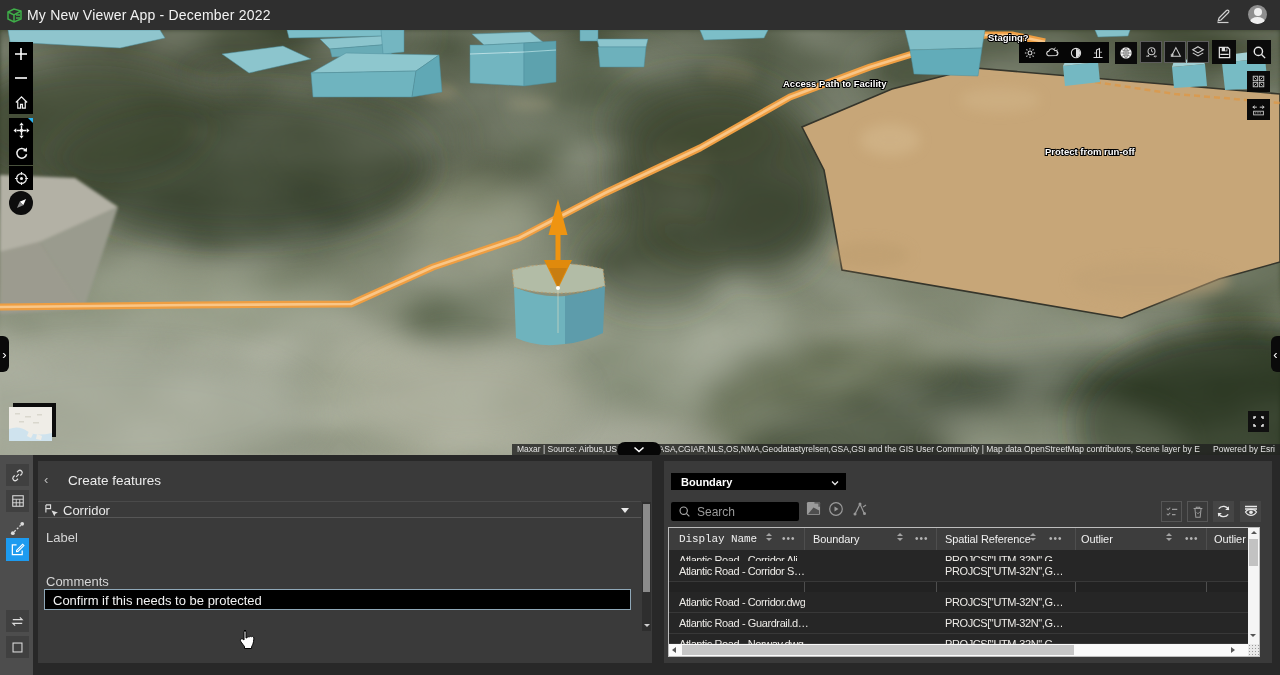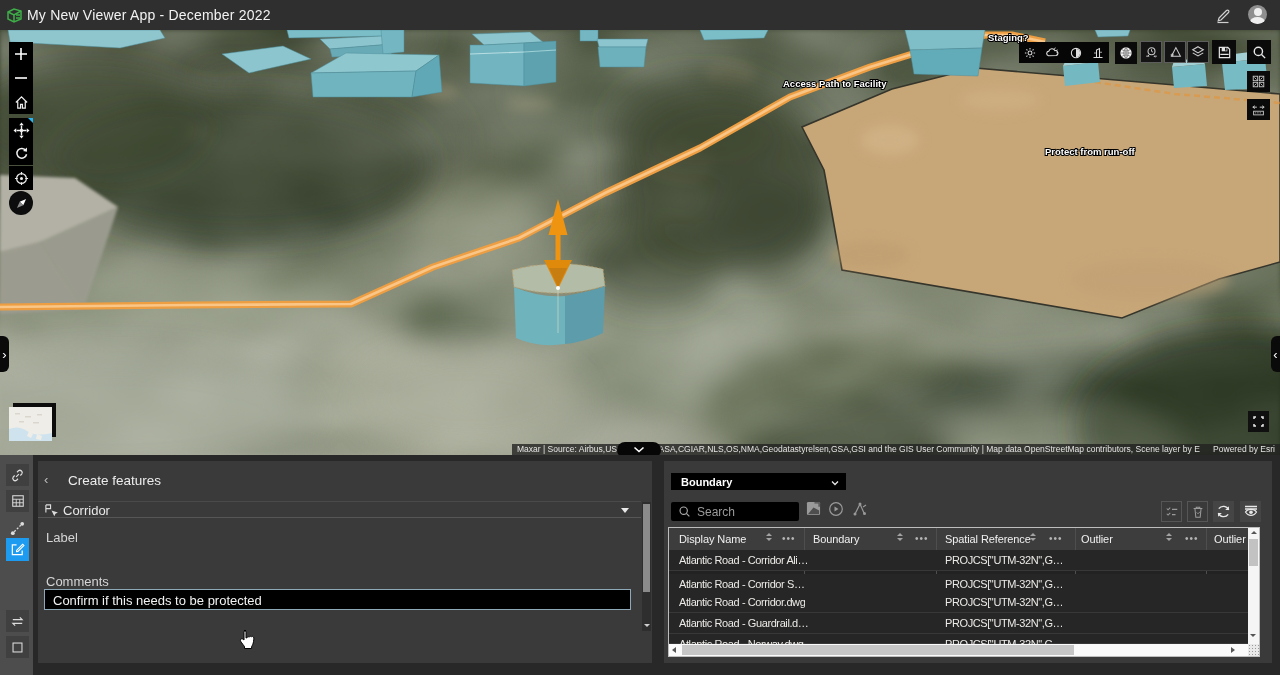--- a/index.html
+++ b/index.html
@@ -563,21 +563,21 @@
       <div class="rbtn plain" style="left:576px;">
         <svg width="16" height="16" viewBox="0 0 16 16">
             <path d="M2 2.5h12M2 5h12" stroke="#e8e8e8" stroke-width="1.3"></path>
             <path d="M2.5 8 C5 12.5 11 12.5 13.5 8 C11 4.5 5 4.5 2.5 8Z" fill="none" stroke="#e8e8e8" stroke-width="1.2"></path>
             <circle cx="8" cy="8.2" r="1.8" fill="#e8e8e8"></circle>
           </svg>
       </div>
 
       <div id="tbl">
         <div class="throw">
-          <span class="th" style="left:10px;">Display Name</span>
+          <span class="th" style="left:10px;font-family:Liberation Mono, monospace;">Display Name</span>
           <span class="sortic" style="left:97px;">
               <div class="tu"></div>
               <div class="td"></div>
             </span>
           <span class="dots" style="left:113px;">•••</span>
           <span class="th" style="left:144px;">Boundary</span>
           <span class="sortic" style="left:228px;">
               <div class="tu"></div>
               <div class="td"></div>
             </span>
@@ -597,21 +597,21 @@
           <span class="th" style="left:545px;">Outlier M</span>
         </div>
         <div class="colline" style="left:135px; height:116px;"></div>
         <div class="colline" style="left:267px; height:116px;"></div>
         <div class="colline" style="left:406px; height:116px;"></div>
         <div class="colline" style="left:537px; height:116px;"></div>
         <div class="trow" style="top:22px;">
             <span class="cell" style="left:10px;">Atlantic Road - Corridor Alignm</span>
             <span class="cell" style="left:276px; max-width:122px;">PROJCS["UTM-32N",GEOGCS["E</span>
           </div>
-        <div class="trow" style="top:46px;">
+        <div class="trow" style="top:33px;">
             <span class="cell" style="left:10px;">Atlantic Road - Corridor Surfa</span>
             <span class="cell" style="left:276px; max-width:122px;">PROJCS["UTM-32N",GEOGCS["E</span>
           </div>
         <div class="trow" style="top:64px;">
             <span class="cell" style="left:10px;">Atlantic Road - Corridor.dwg</span>
             <span class="cell" style="left:276px; max-width:122px;">PROJCS["UTM-32N",GEOGCS["E</span>
           </div>
         <div class="trow" style="top:85px;">
             <span class="cell" style="left:10px;">Atlantic Road - Guardrail.dwg</span>
             <span class="cell" style="left:276px; max-width:122px;">PROJCS["UTM-32N",GEOGCS["E</span>

